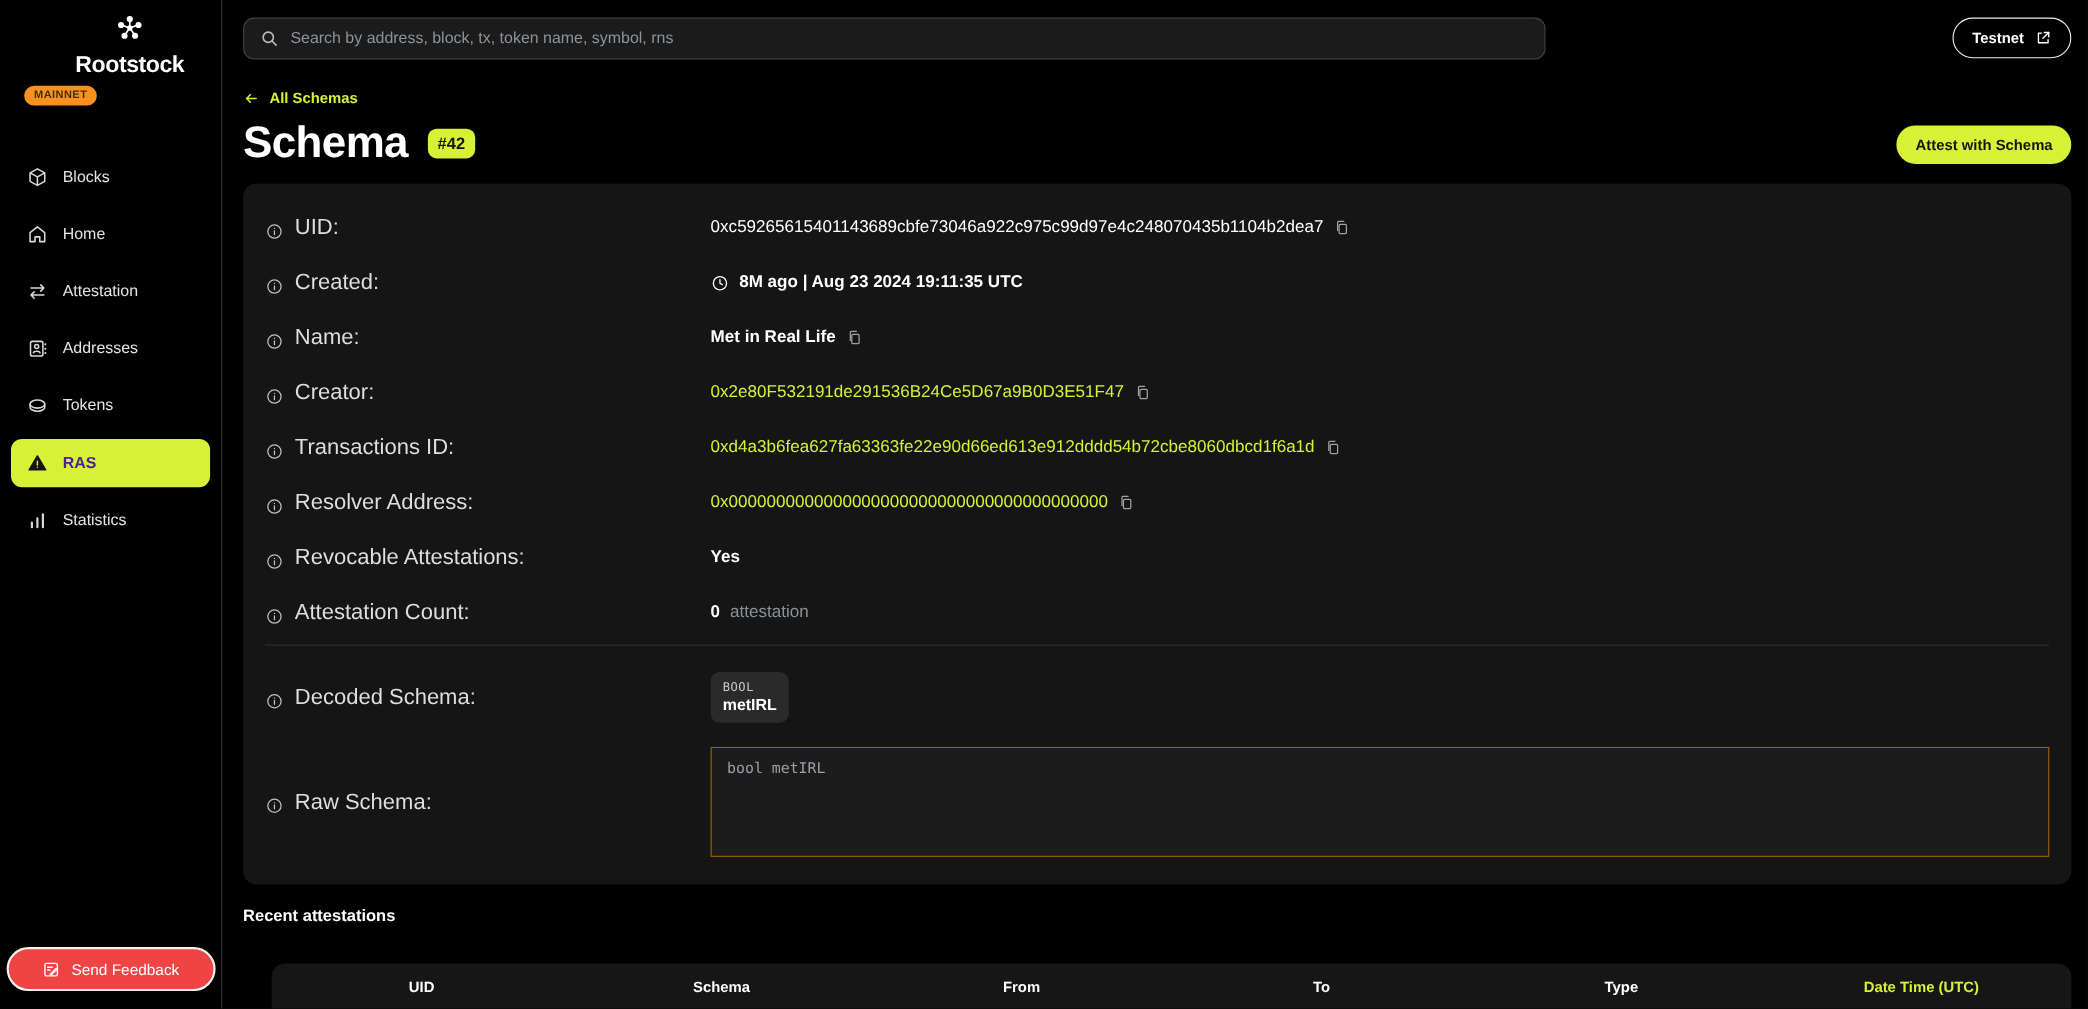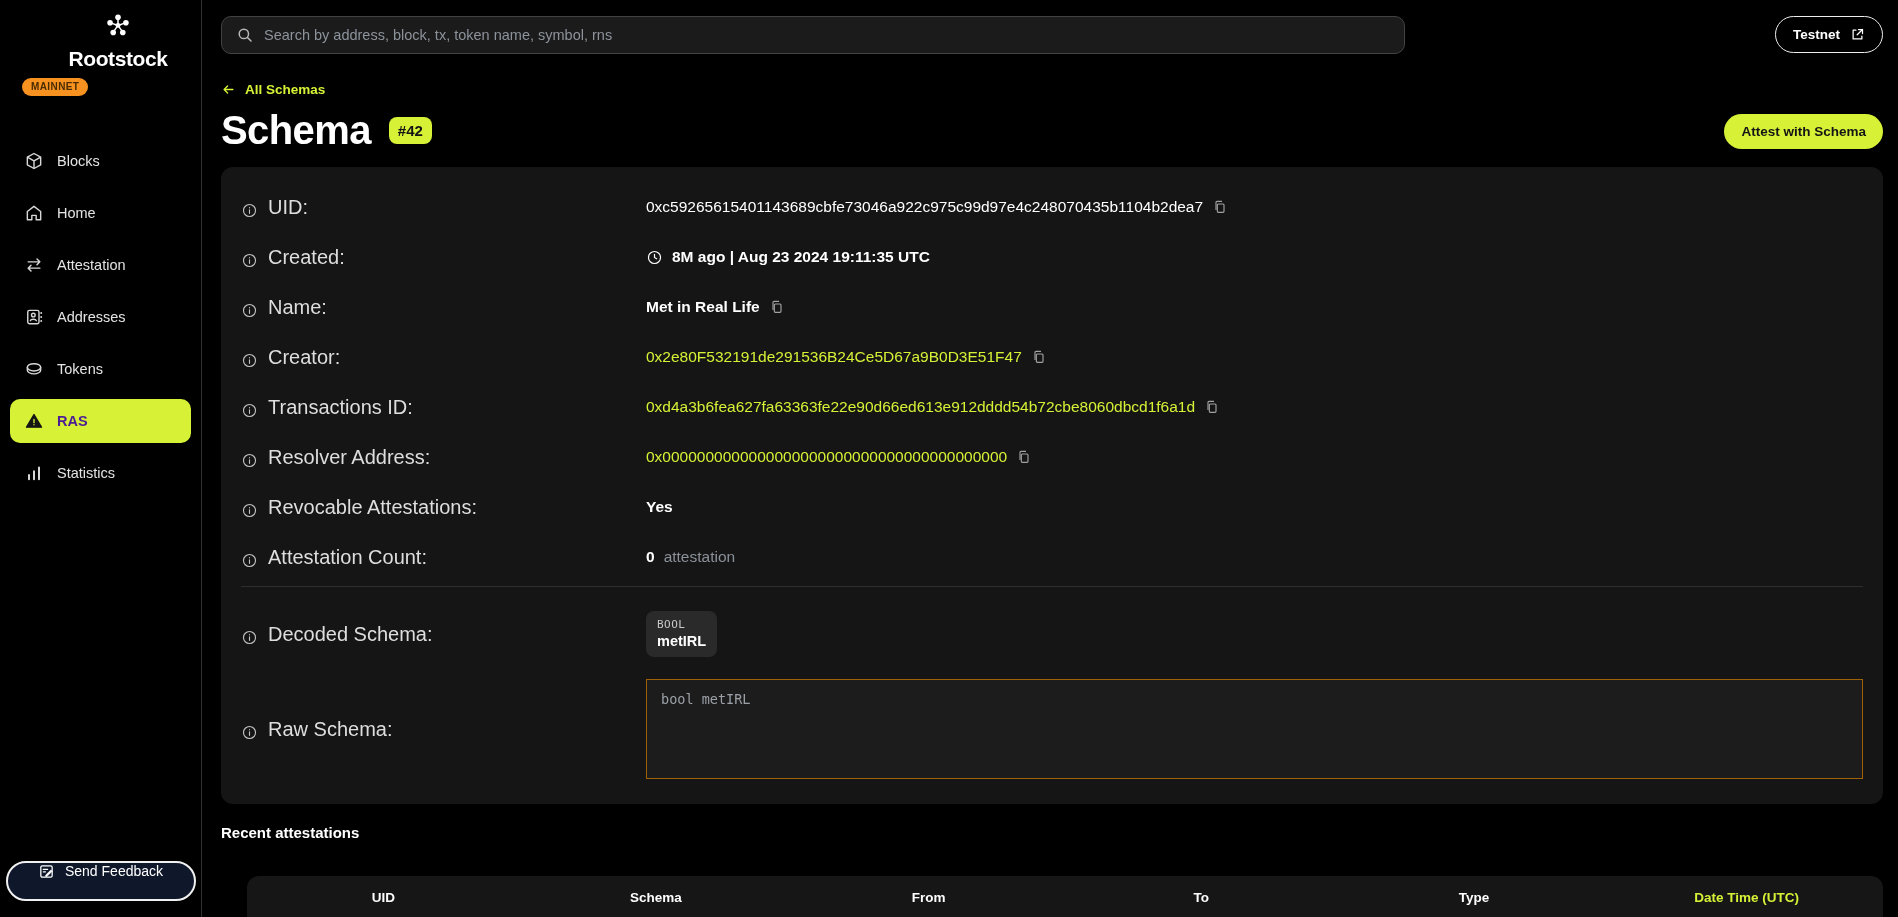--- a/index.html
+++ b/index.html
@@ -47,23 +47,23 @@
     margin:0 10px;
     padding-left:14px;
   }
   .nav-item .ic { color:#d8d8d8; }
   .nav-item.active .ic { color:#141414; }
   .side-spacer { flex:1; }
   .feedback-btn {
     margin:0 auto 8px;
     width:190px; height:40px;
     border:2px solid #f1f1f1; border-radius:20px;
-    background:#0f172a;
+    background:#ef4444;
     color:#fff; font-size:14px; font-weight:500;
-    display:flex; justify-content:center; gap:10px;
+    display:flex; align-items:center; justify-content:center; gap:10px;
     cursor:pointer; font-family:inherit;
   }
 
   
   .main { flex:1; padding:16px 15px 0 19px; display:flex; flex-direction:column; }
   .topbar { display:flex; justify-content:space-between; align-items:flex-start; }
   .search {
     width:1184px; height:38px;
     background:#1b1b1b;
     border:1px solid #424242; border-radius:10px;

